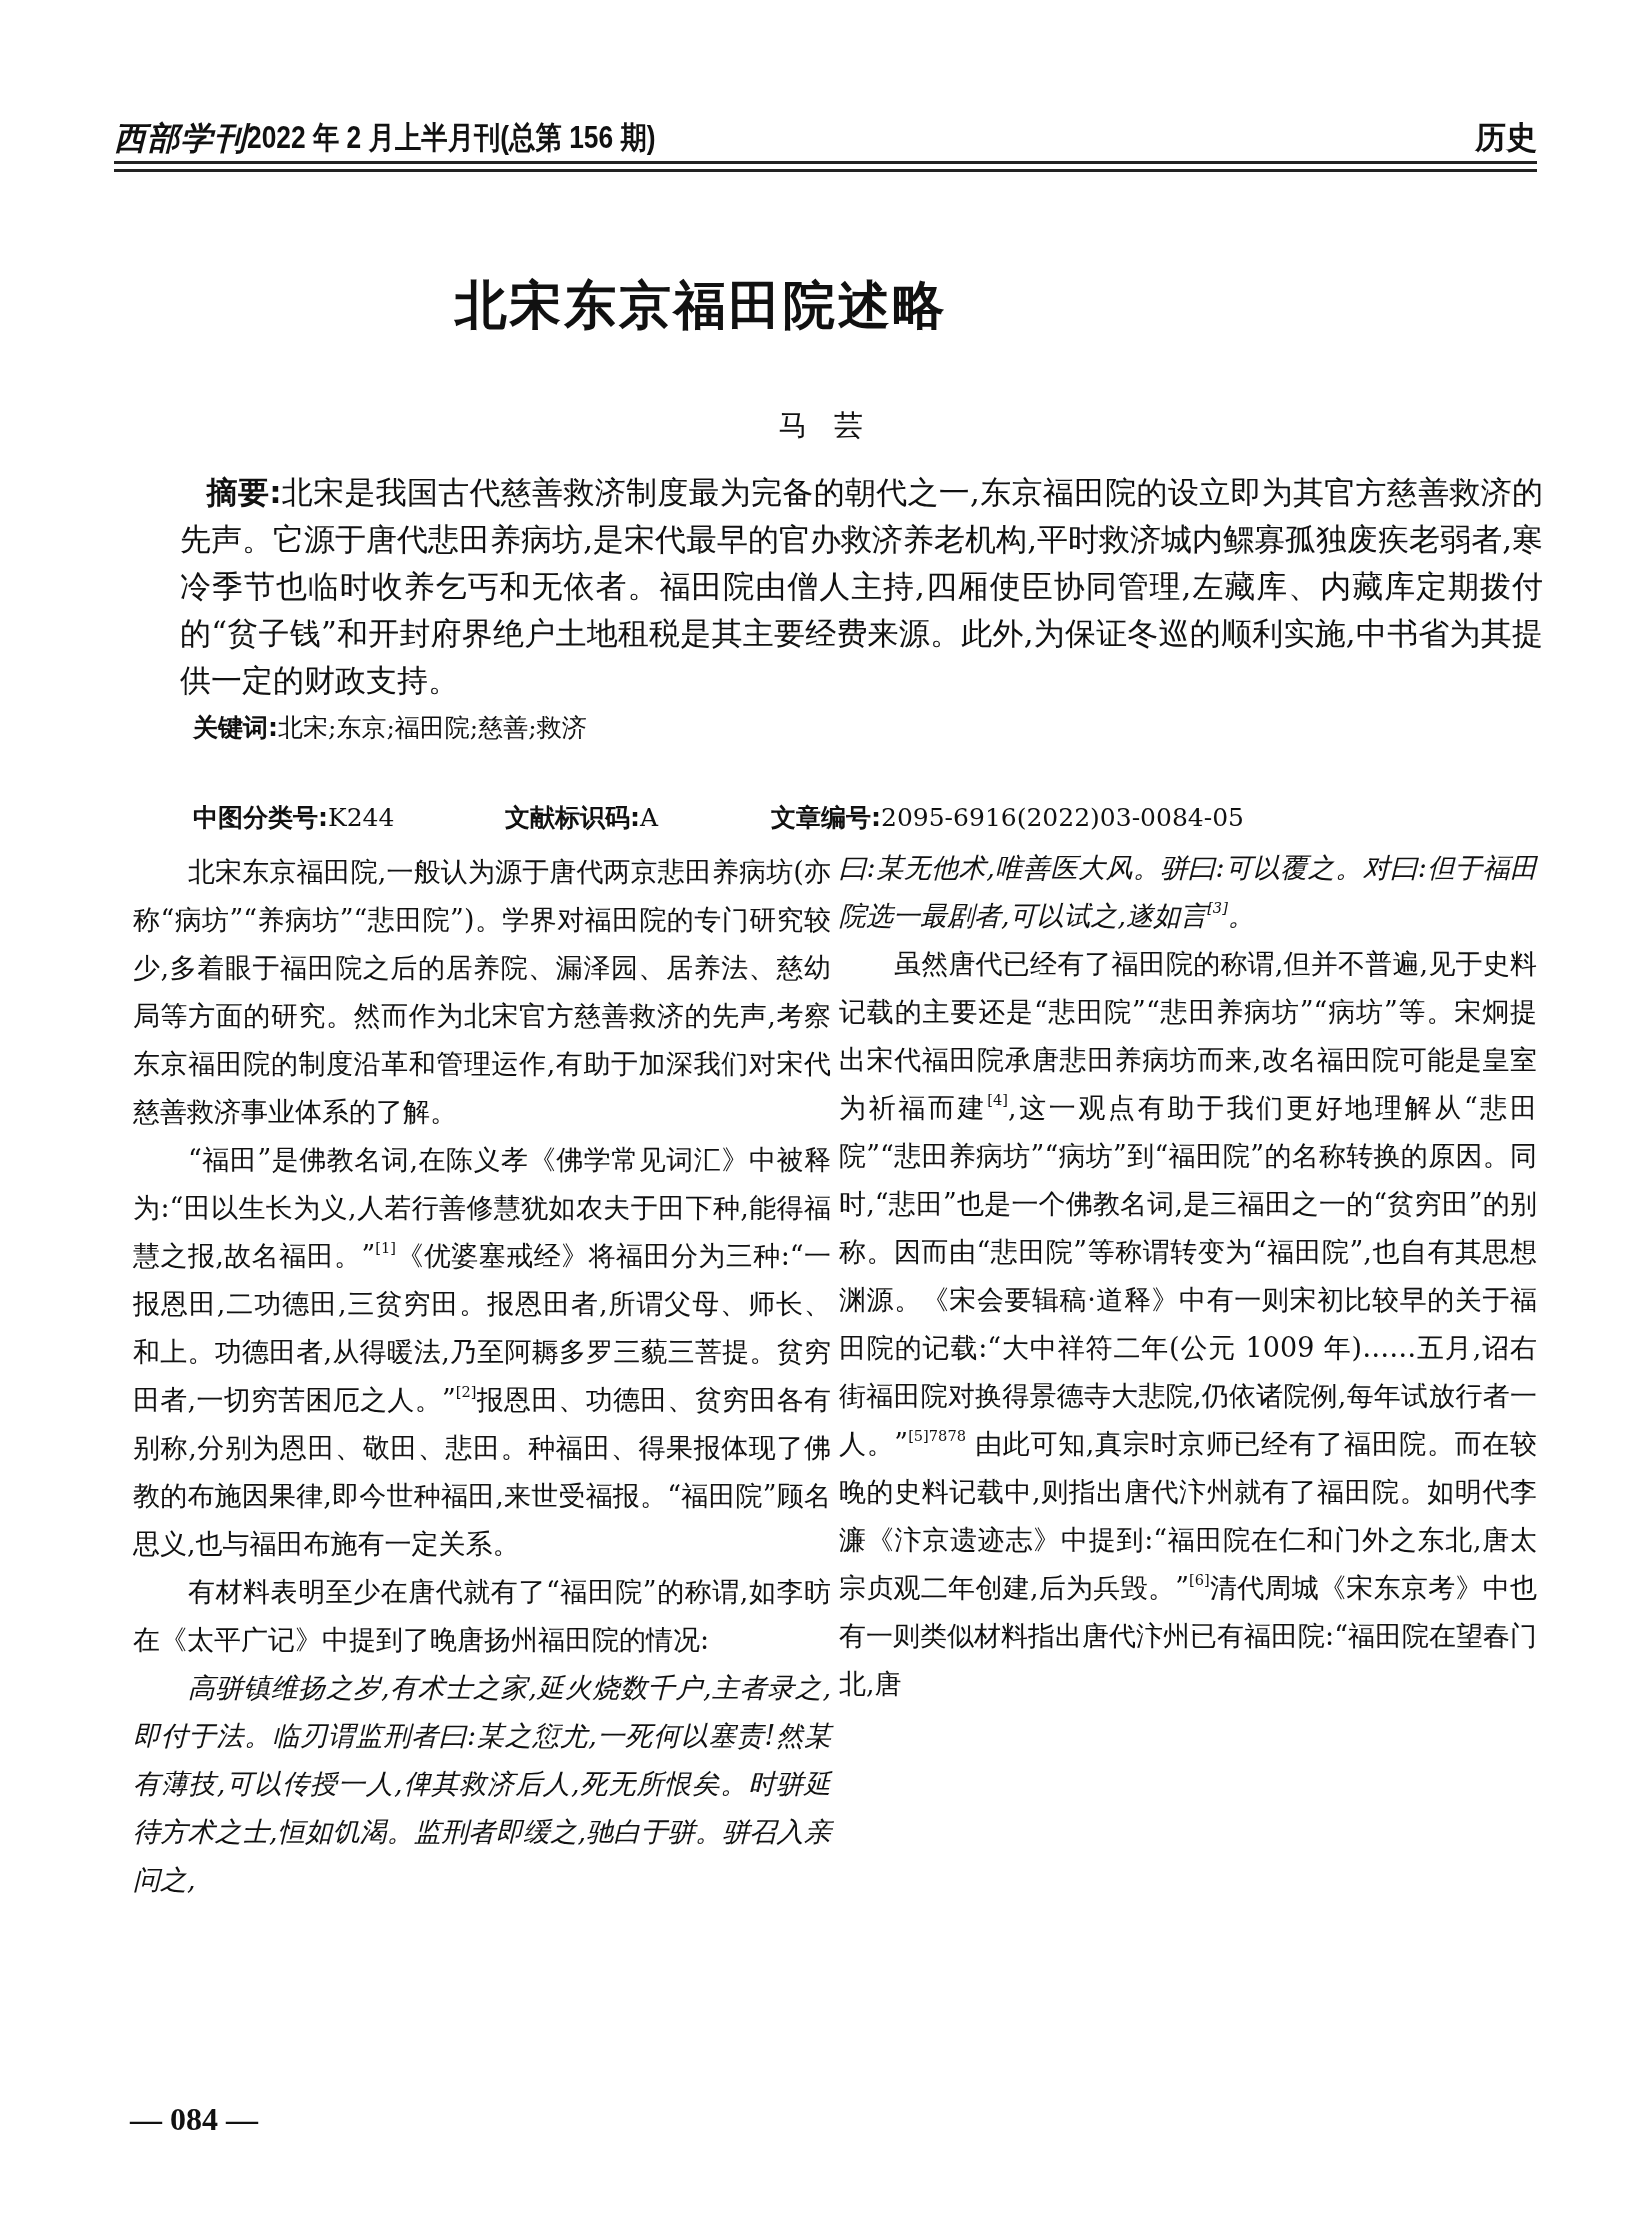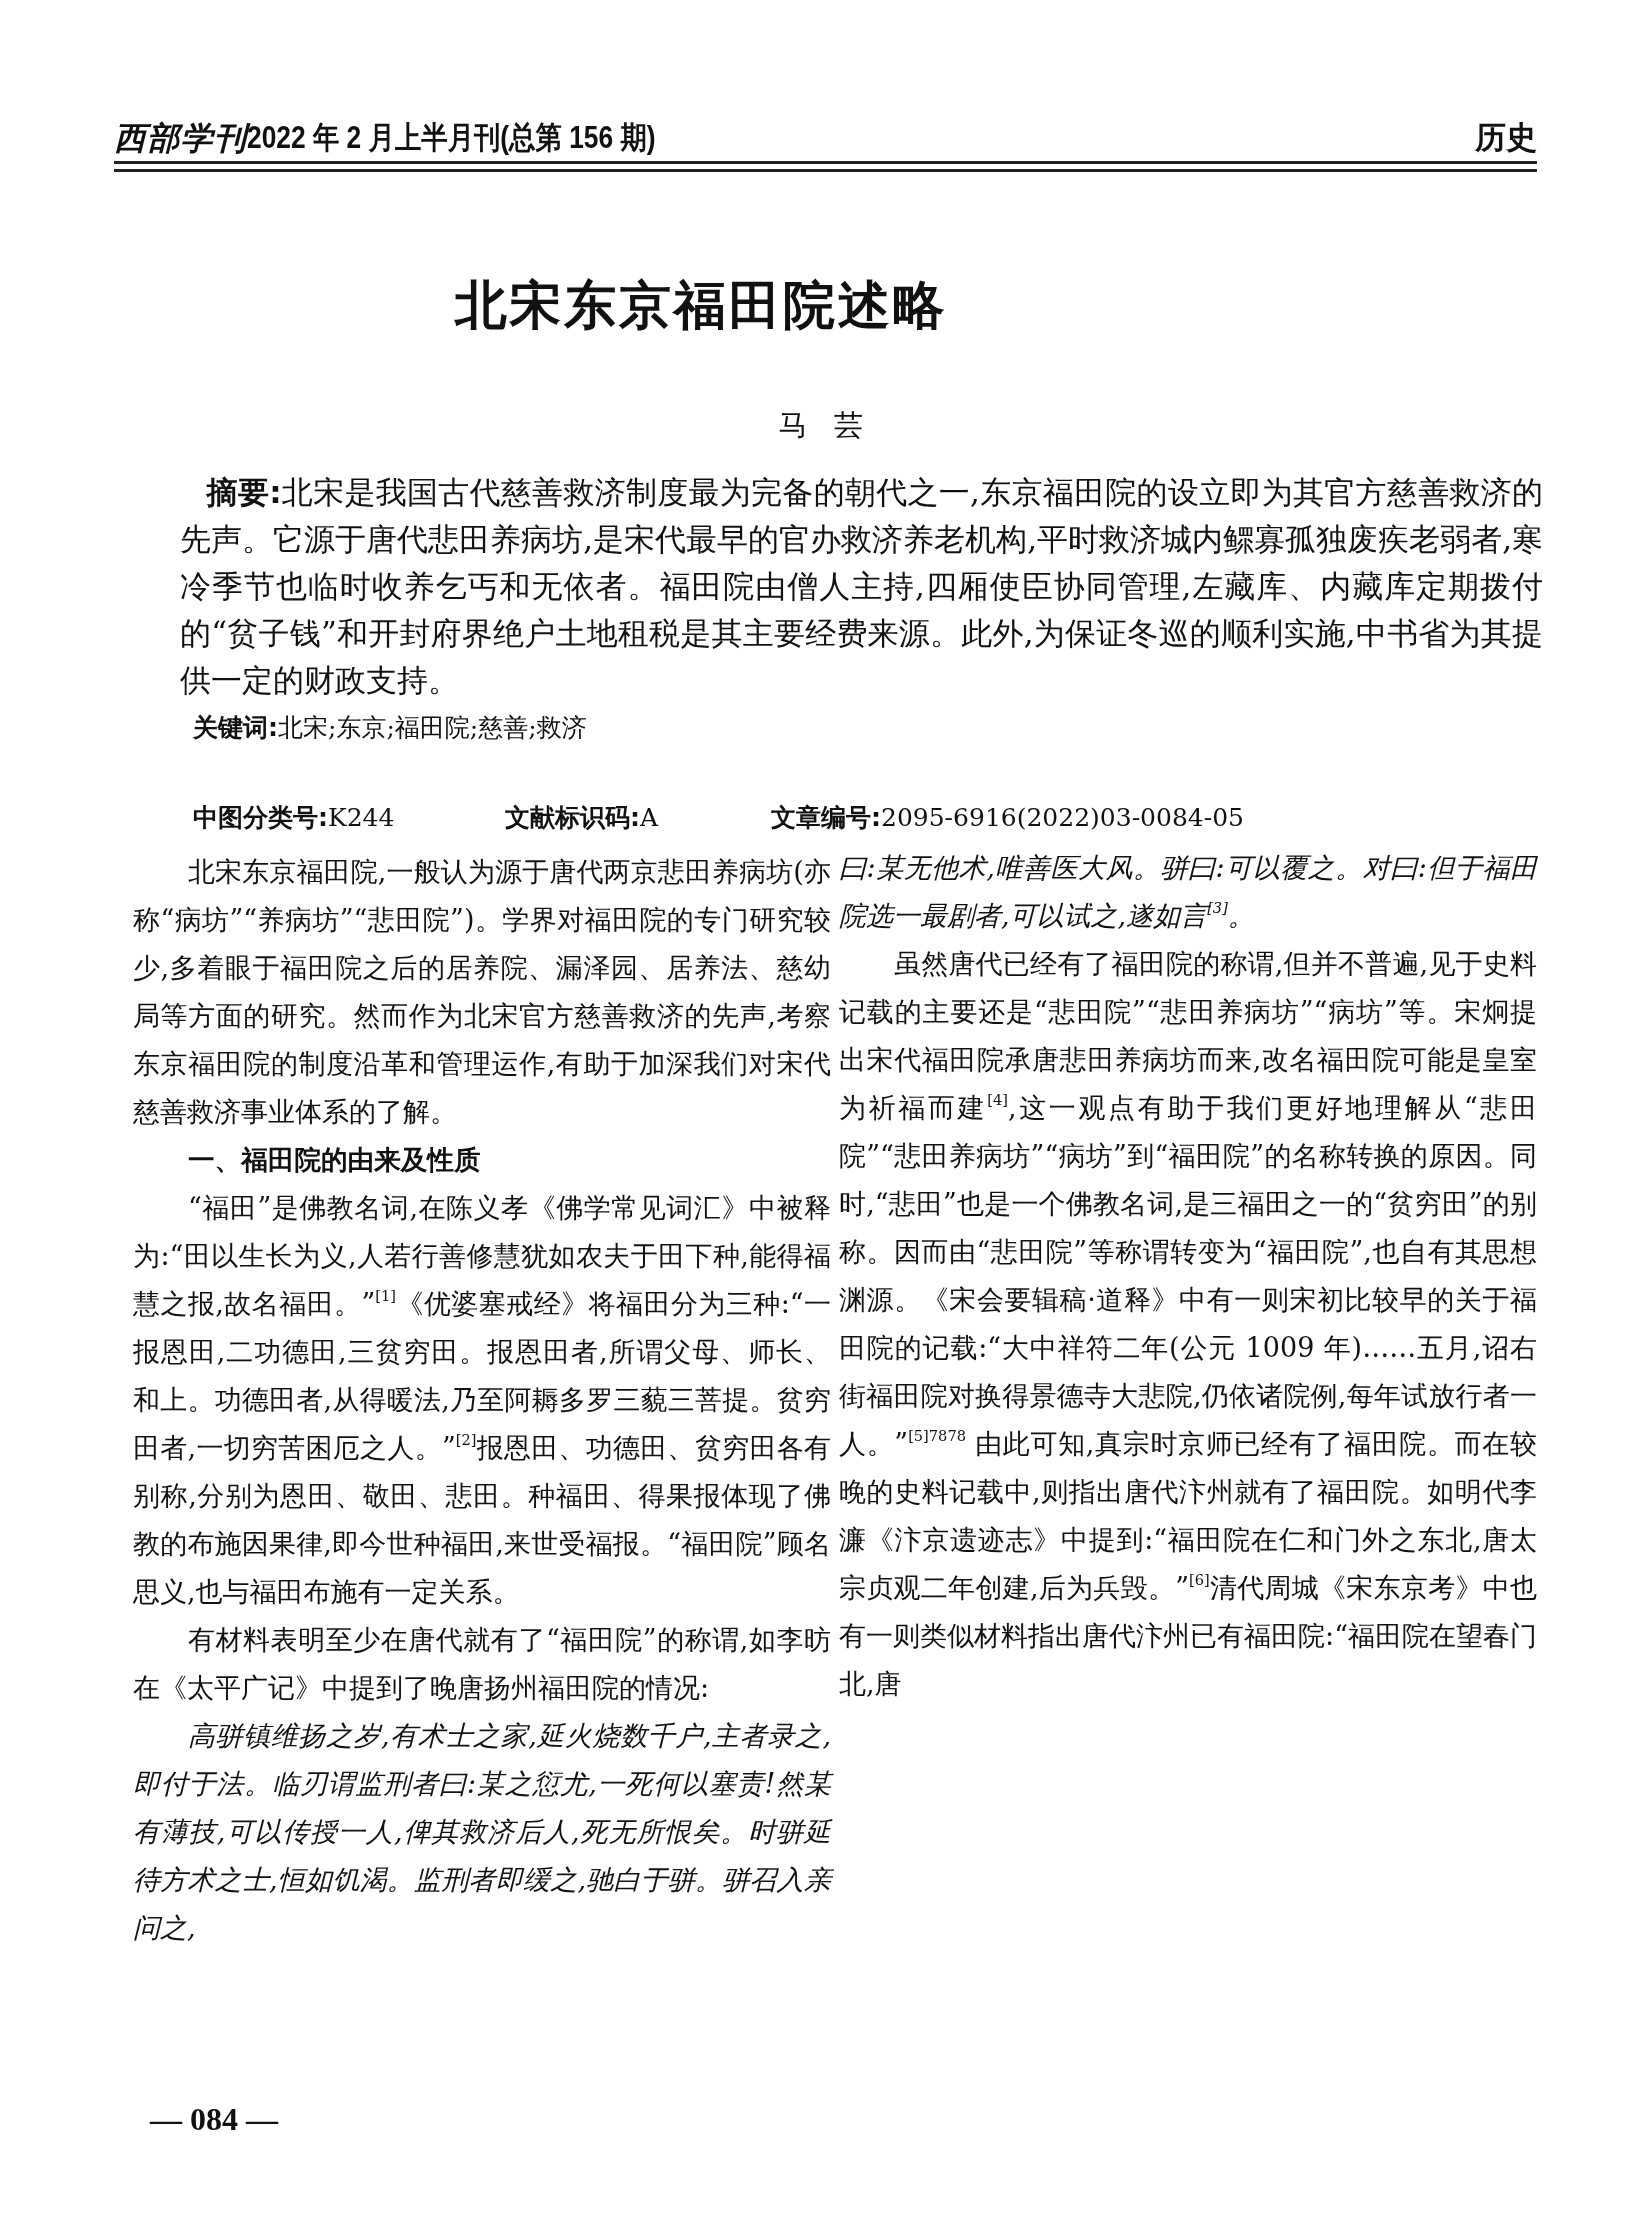--- a/index.html
+++ b/index.html
@@ -60,21 +60,20 @@
   .col h2 {
     margin: 0; font-family: "DejaVu Sans", sans-serif; font-weight: bold; font-size: 26.6px;
     line-height: 48px; text-indent: 55px;
   }
   .col .quote { font-style: italic; }
   sup { font-size: 14.6px; vertical-align: 12px; line-height: 0; }
 
   .page-number {
     position: absolute; left: 130px; top: 2101px; font-size: 32px; font-weight: bold;
     font-family: "Liberation Serif", serif;
-    margin-left: 20px;
   }
 </style>
 </head>
 <body>
 
 <div class="header">
   <span class="journal-logo">西部学刊</span>
   <span class="journal-issue">2022 年 2 月上半月刊(总第 156 期)</span>
   <span class="section-label">历史</span>
 </div>
@@ -91,21 +90,20 @@
 <div class="keywords">
   <span class="label">关键词:</span><span>北宋;东京;福田院;慈善;救济</span>
 </div>
 
 <div class="meta">
   <span class="item m1"><span class="label">中图分类号:</span><span>K244</span></span><span class="item m2"><span class="label">文献标识码:</span><span>A</span></span><span class="item"><span class="label">文章编号:</span><span>2095-6916(2022)03-0084-05</span></span>
 </div>
 
 <div class="col left">
   <p>北宋东京福田院,一般认为源于唐代两京悲田养病坊(亦称“病坊”“养病坊”“悲田院”)。学界对福田院的专门研究较少,多着眼于福田院之后的居养院、漏泽园、居养法、慈幼局等方面的研究。然而作为北宋官方慈善救济的先声,考察东京福田院的制度沿革和管理运作,有助于加深我们对宋代慈善救济事业体系的了解。</p>
-  <h2>一、福田院的由来及性质</h2>
   <p><span>“福田”是佛教名词,在陈义孝《佛学常见词汇》中被释为:“田以生长为义,人若行善修慧犹如农夫于田下种,能得福慧之报,故名福田。”</span><sup>[1]</sup><span>《优婆塞戒经》将福田分为三种:“一报恩田,二功德田,三贫穷田。报恩田者,所谓父母、师长、和上。功德田者,从得暖法,乃至阿耨多罗三藐三菩提。贫穷田者,一切穷苦困厄之人。”</span><sup>[2]</sup><span>报恩田、功德田、贫穷田各有别称,分别为恩田、敬田、悲田。种福田、得果报体现了佛教的布施因果律,即今世种福田,来世受福报。“福田院”顾名思义,也与福田布施有一定关系。</span></p>
   <p>有材料表明至少在唐代就有了“福田院”的称谓,如李昉在《太平广记》中提到了晚唐扬州福田院的情况:</p>
   <p class="quote">高骈镇维扬之岁,有术士之家,延火烧数千户,主者录之,即付于法。临刃谓监刑者曰:某之愆尤,一死何以塞责!然某有薄技,可以传授一人,俾其救济后人,死无所恨矣。时骈延待方术之士,恒如饥渴。监刑者即缓之,驰白于骈。骈召入亲问之,</p>
 </div>
 
 <div class="col right">
   <p class="noindent quote"><span>曰:某无他术,唯善医大风。骈曰:可以覆之。对曰:但于福田院选一最剧者,可以试之,遂如言</span><sup>[3]</sup><span>。</span></p>
   <p><span>虽然唐代已经有了福田院的称谓,但并不普遍,见于史料记载的主要还是“悲田院”“悲田养病坊”“病坊”等。宋炯提出宋代福田院承唐悲田养病坊而来,改名福田院可能是皇室为祈福而建</span><sup>[4]</sup><span>,这一观点有助于我们更好地理解从“悲田院”“悲田养病坊”“病坊”到“福田院”的名称转换的原因。同时,“悲田”也是一个佛教名词,是三福田之一的“贫穷田”的别称。因而由“悲田院”等称谓转变为“福田院”,也自有其思想渊源。《宋会要辑稿·道释》中有一则宋初比较早的关于福田院的记载:“大中祥符二年(公元 1009 年)……五月,诏右街福田院对换得景德寺大悲院,仍依诸院例,每年试放行者一人。”</span><sup>[5]7878</sup><span> 由此可知,真宗时京师已经有了福田院。而在较晚的史料记载中,则指出唐代汴州就有了福田院。如明代李濂《汴京遗迹志》中提到:“福田院在仁和门外之东北,唐太宗贞观二年创建,后为兵毁。”</span><sup>[6]</sup><span>清代周城《宋东京考》中也有一则类似材料指出唐代汴州已有福田院:“福田院在望春门北,唐</span></p>
 </div>
 

